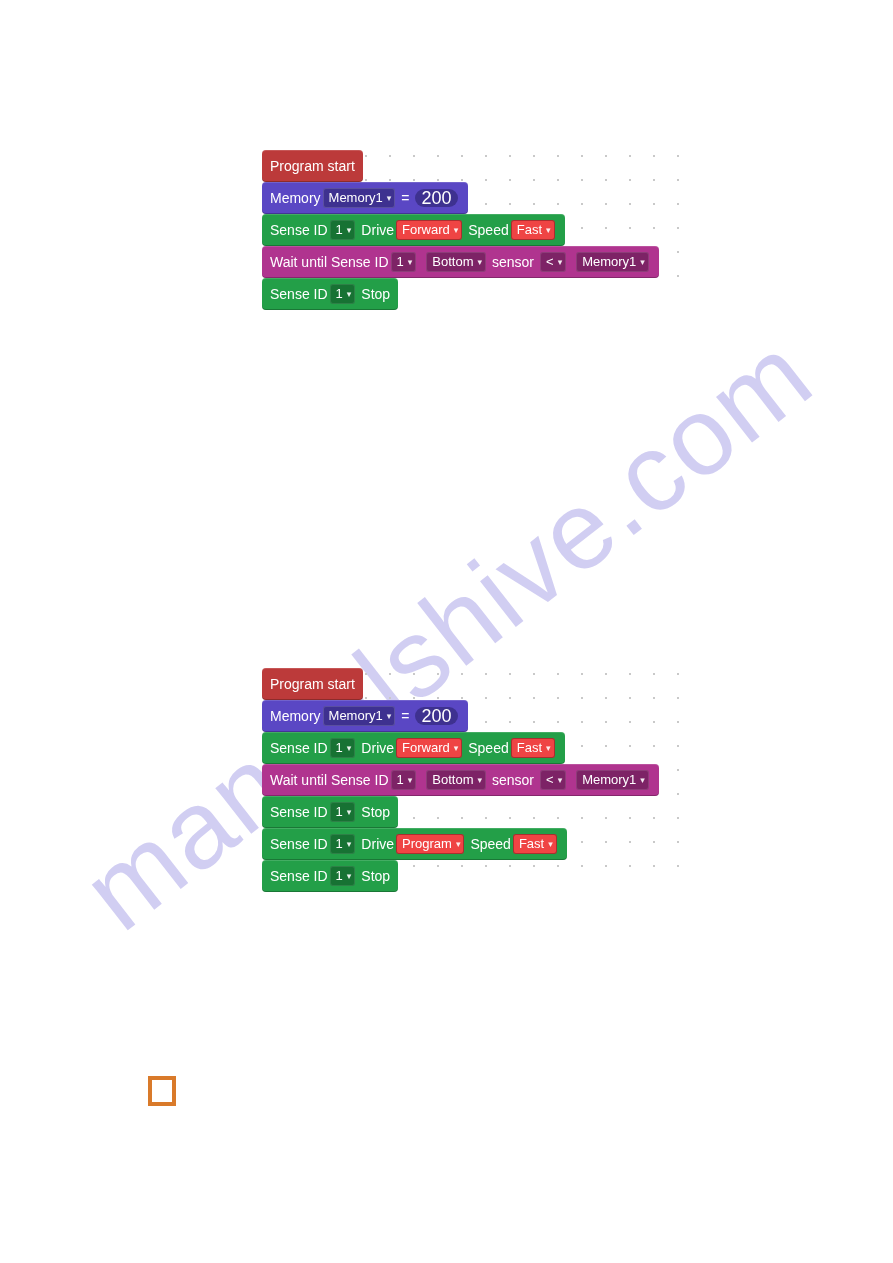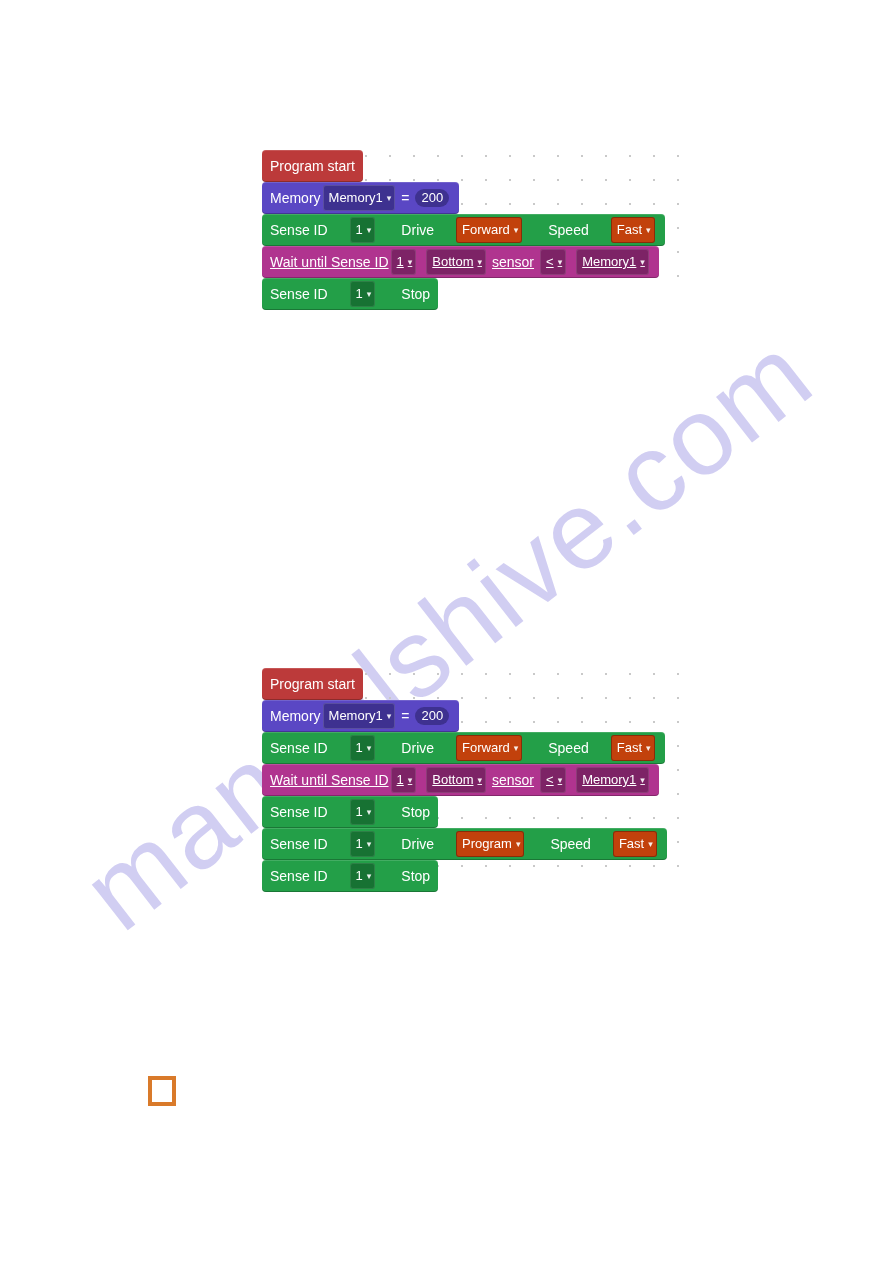--- a/index.html
+++ b/index.html
@@ -42,55 +42,55 @@
     border-radius: 4px;
     position: relative;
     white-space: nowrap;
     margin-top: 0;
     box-shadow: inset 0 -1px 0 rgba(0,0,0,0.25), inset 0 1px 0 rgba(255,255,255,0.15);
   }
   .row { display: block; line-height: 0; margin: 0; }
   
   .c-red    { background: #BC3A3A; }
   .c-purple { background: #5A47C4; text-align: right; }
-  .c-green  { background: #239F48; gap: 20px; }
-  .c-magenta{ background: #B0348F; text-decoration: underline; }
+  .c-green  { background: #239F48; }
+  .c-magenta{ background: #B0348F; }
   .c-blue   { background: #2F8FC2; }
 
   .dd {
     display: inline-flex;
     align-items: center;
-    height: 26px;
+    height: 20px;
     padding: 0 4px 0 6px;
     border-radius: 3px;
     font-size: 13px;
     margin: 0 2px;
     color: #fff;
     position: relative;
   }
   .dd::after {
     content: "▾";
     font-size: 9px;
     margin-left: 4px;
     opacity: 0.9;
   }
   .dd-purple { background: #3e3190; box-shadow: inset 0 0 0 1px rgba(255,255,255,0.15);}
   .dd-green  { background: #177233; box-shadow: inset 0 0 0 1px rgba(255,255,255,0.1);}
-  .dd-green-dark { background: #c2410c; box-shadow: inset 0 0 0 1px rgba(0,0,0,0.3);}
+  .dd-green-dark { background: #ef4444; box-shadow: inset 0 0 0 1px rgba(0,0,0,0.3);}
   .dd-magenta{ background: #7d2366; box-shadow: inset 0 0 0 1px rgba(255,255,255,0.12);}
 
   .val {
     display: inline-flex;
     align-items: center;
     justify-content: center;
     height: 18px;
     min-width: 28px;
     padding: 0 6px;
     border-radius: 9px;
-    font-size: 13px;
+    font-size: 18px;
     margin: 0 2px;
     color: #fff;
   }
   .val-purple { background: #3e3190; }
   .val-blue   { background: #1e6a94; }
 
   .eq { margin: 0 4px; }
 
   .square-marker {
     position: absolute;

